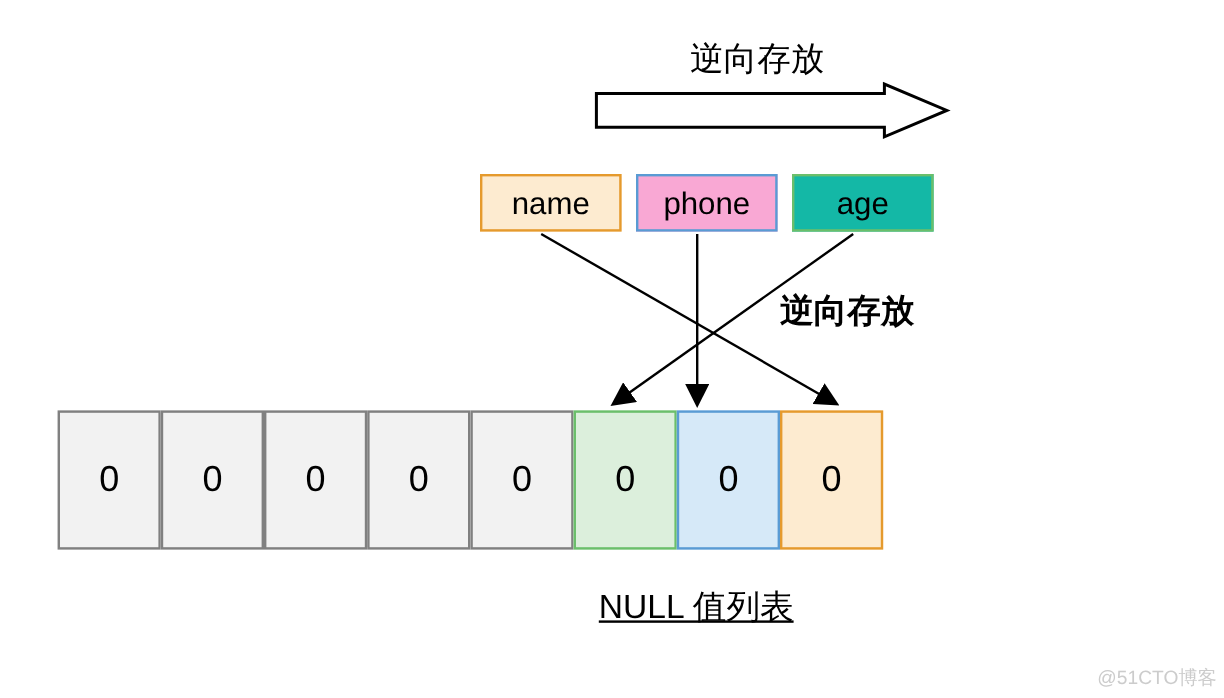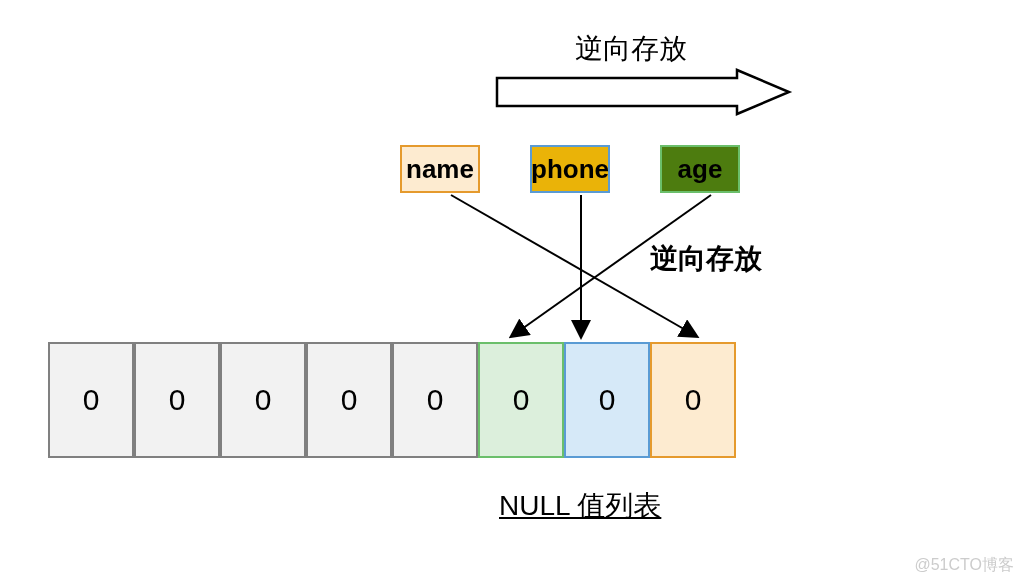--- a/index.html
+++ b/index.html
@@ -11,28 +11,27 @@
     font-family: Arial, "Helvetica Neue", Helvetica, sans-serif;
     background: #fff;
   }
   .label {
     position: absolute;
     font-size: 28px;
     color: #000;
   }
   .col-box {
     position: absolute;
-    width: 80px;
+    width: 118px;
     height: 48px;
     border: 2px solid;
     font-size: 26px;
     display: flex;
     align-items: center;
     justify-content: center;
-    font-weight: bold;
   }
   .bit-cell {
     position: absolute;
     width: 86px;
     height: 116px;
     border: 2px solid;
     display: flex;
     align-items: center;
     justify-content: center;
     font-size: 30px;
@@ -51,24 +50,24 @@
 
 <div class="label" style="left:575px; top:30px;">逆向存放</div>
 
 <svg style="left:495px; top:68px;" width="296" height="48">
   <polygon points="2,10 242,10 242,2 294,24 242,46 242,38 2,38" fill="#fff" stroke="#000" stroke-width="2.5"></polygon>
 </svg>
 
 <div class="col-box" style="left:400px; top:145px; background:#fdebd0; border-color:#e59a2d;">
   <span>name</span>
 </div>
-<div class="col-box" style="left:530px; top:145px; background:#eab308; border-color:#5a9bd4;">
+<div class="col-box" style="left:530px; top:145px; background:#f9a8d4; border-color:#5a9bd4;">
   <span>phone</span>
 </div>
-<div class="col-box" style="left:660px; top:145px; background:#4d7c0f; border-color:#6bbf6b;">
+<div class="col-box" style="left:660px; top:145px; background:#14b8a6; border-color:#6bbf6b;">
   <span>age</span>
 </div>
 
 <div class="label" style="left:650px; top:240px;font-weight:bold;">逆向存放</div>
 
 <svg style="left:0; top:0;" width="1020" height="582">
   <defs>
     <marker id="ah" markerWidth="10" markerHeight="10" refX="8" refY="5" orient="auto">
       <polygon points="0,0 10,5 0,10" fill="#000"></polygon>
     </marker>

